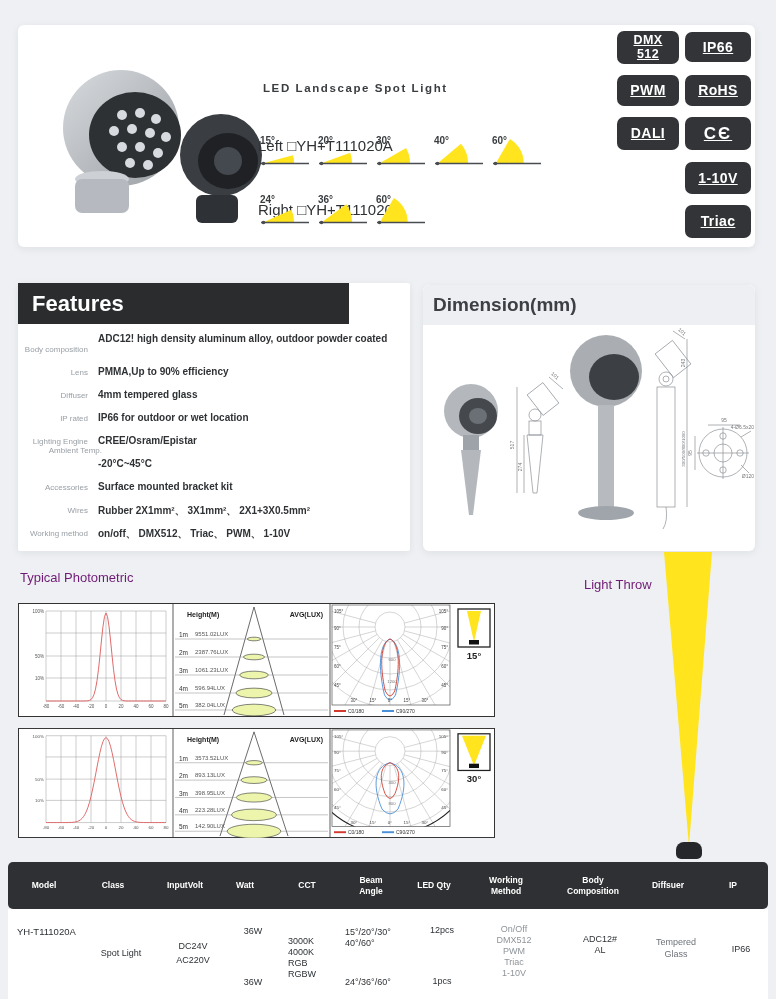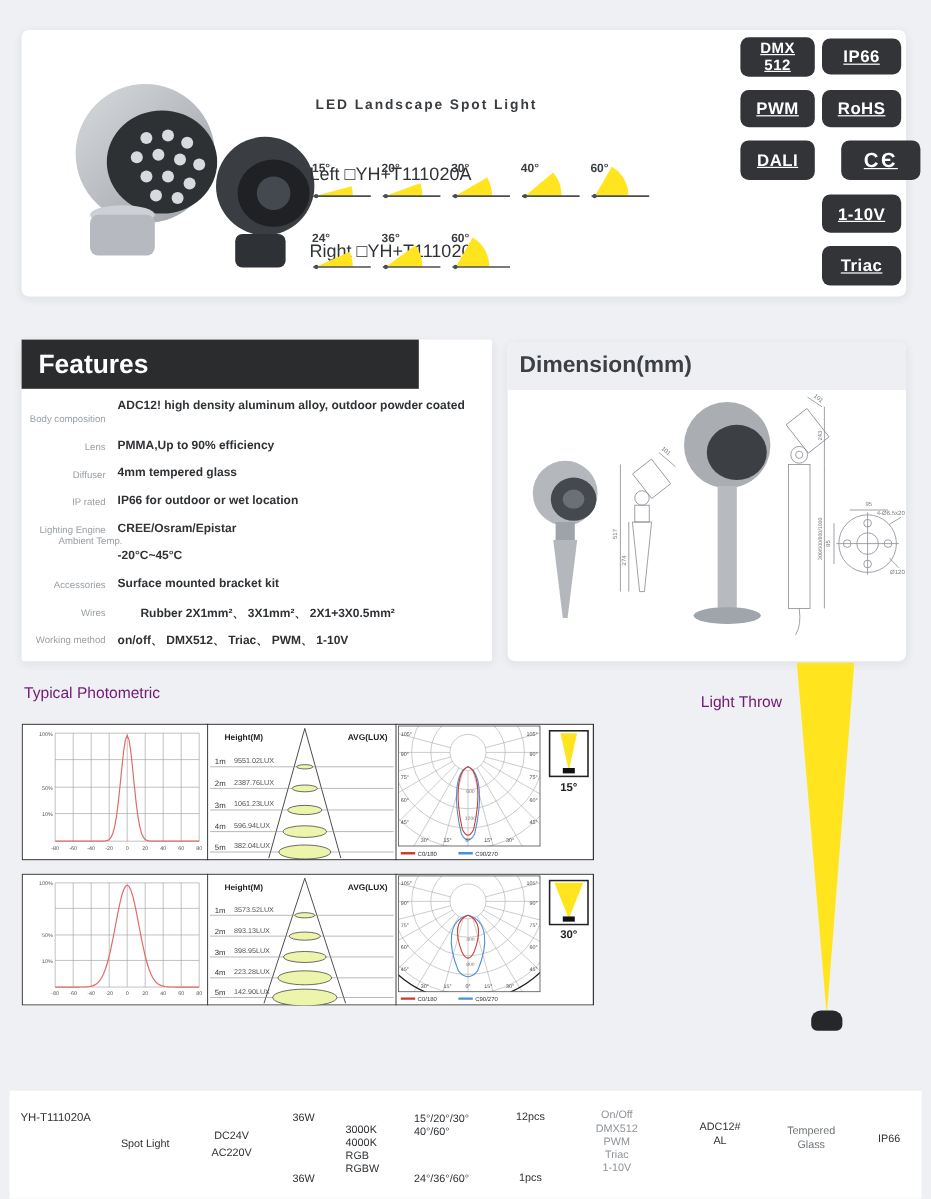--- a/index.html
+++ b/index.html
@@ -15,21 +15,21 @@
   .model-label.left{top:112px;} .model-label.right{top:176px;}
   .beam-row{position:absolute;left:242px;height:34px;}
   .beam-row.r1{top:112px;width:340px;} .beam-row.r2{top:171px;width:220px;}
   .beam-icon{position:absolute;width:50px;height:30px;top:0;}
   .beam-icon .lbl{position:absolute;left:0;top:-2px;font-size:10px;font-weight:bold;color:#3a3d40;z-index:2;}
   .beam-icon svg{position:absolute;left:0;top:0;overflow:visible;}
   .badge{position:absolute;background:#323437;color:#fff;font-weight:bold;border-radius:7px;
         display:flex;align-items:center;justify-content:center;text-align:center;
         white-space:pre-line;font-size:14px;line-height:1.05;letter-spacing:.4px;text-decoration:underline;}
   .badge.two{font-size:12.5px;}
-  .badge.ce{font-size:17px;letter-spacing:2px;margin-left:16px;}
+  .badge.ce{font-size:17px;letter-spacing:2px;}
   
   .features-card{left:18px;top:283px;width:392px;height:268px;border-radius:2px;}
   .features-header{position:absolute;left:0;top:0;width:331px;height:41px;background:#2b2c2e;
         color:#fff;font-size:22px;font-weight:bold;line-height:41px;padding-left:14px;box-sizing:border-box;}
   .feat-label{position:absolute;left:0;width:70px;text-align:right;font-size:8px;color:#9aa0a6;}
   .feat-value{position:absolute;left:80px;font-size:10px;font-weight:600;color:#2f3235;white-space:nowrap;}
   
   .dimension-card{left:423px;top:285px;width:332px;height:266px;overflow:hidden;}
   .dim-header{position:absolute;left:0;top:0;width:100%;height:40px;background:#edeff2;
         border-radius:6px 6px 0 0;font-size:19px;font-weight:bold;color:#3c3f44;
@@ -191,21 +191,21 @@
         <div class="feat-value" style="top:106px;">4mm tempered glass</div>
         <div class="feat-label" style="top:131px;">IP rated</div>
         <div class="feat-value" style="top:129px;">IP66 for outdoor or wet location</div>
         <div class="feat-label" style="top:154px;">Lighting Engine</div>
         <div class="feat-value" style="top:152px;">CREE/Osram/Epistar</div>
         <div class="feat-label" style="top:163px;margin-left:14px;">Ambient Temp.</div>
         <div class="feat-value" style="top:175px;">-20°C~45°C</div>
         <div class="feat-label" style="top:200px;">Accessories</div>
         <div class="feat-value" style="top:198px;">Surface mounted bracket kit</div>
         <div class="feat-label" style="top:223px;">Wires</div>
-        <div class="feat-value" style="top:221px;margin-left:19px;">Rubber 2X1mm²、 3X1mm²、 2X1+3X0.5mm²</div>
+        <div class="feat-value" style="top:221px;">Rubber 2X1mm²、 3X1mm²、 2X1+3X0.5mm²</div>
         <div class="feat-label" style="top:246px;">Working method</div>
         <div class="feat-value" style="top:244px;">on/off、 DMX512、 Triac、 PWM、 1-10V</div>
       </div>
   </section>
 
   <section class="card dimension-card">
     <div class="dim-header">Dimension(mm)</div>
     <svg class="dim-svg" width="332" height="226" viewBox="0 0 332 226">
 
       <g>
@@ -490,20 +490,36 @@
       <line x1="316" y1="108" x2="328" y2="108" stroke="#d23a2e" stroke-width="2"></line>
       <text x="330" y="110" fill="#333" font-size="5px">C0/180</text>
       <line x1="364" y1="108" x2="376" y2="108" stroke="#4a90d9" stroke-width="2"></line>
       <text x="378" y="110" fill="#333" font-size="5px">C90/270</text>
       <rect x="440" y="6" width="32" height="38" fill="#fff" stroke="#222" stroke-width="1.3"></rect>
       <polygon points="444,8 468,8 456,39" fill="#ffe41e"></polygon>
       <rect x="451" y="37" width="10" height="4.5" fill="#111"></rect>
       <text x="456" y="56" text-anchor="middle" fill="#222" font-size="9.5px" font-weight="bold">30°</text>
     </svg>
 
+  <div class="table-header" id="thead">
+      <div class="th-cell" style="left:6px;width:60px;">Model</div>
+      <div class="th-cell" style="left:75px;width:60px;">Class</div>
+      <div class="th-cell" style="left:142px;width:70px;">InputVolt</div>
+      <div class="th-cell" style="left:212px;width:50px;">Watt</div>
+      <div class="th-cell" style="left:274px;width:50px;">CCT</div>
+      <div class="th-cell" style="left:337px;width:52px;">Beam
+Angle</div>
+      <div class="th-cell" style="left:396px;width:60px;">LED Qty</div>
+      <div class="th-cell" style="left:467px;width:62px;">Working
+Method</div>
+      <div class="th-cell" style="left:545px;width:80px;">Body
+Composition</div>
+      <div class="th-cell" style="left:625px;width:70px;">Diffsuer</div>
+      <div class="th-cell" style="left:705px;width:40px;">IP</div>
+    </div>
   <div class="table-body" id="tbody">
       <div class="td-cell model" style="left:9px;top:17px;">YH-T111020A</div>
       <div class="td-cell model" style="left:9px;top:67px;margin-top:44px;">YH-T111020B</div>
       <div class="td-cell center" style="left:68px;width:90px;top:39px;">Spot Light</div>
       <div class="td-cell center" style="left:140px;width:90px;top:32px;">DC24V</div>
       <div class="td-cell center" style="left:140px;width:90px;top:46px;">AC220V</div>
       <div class="td-cell center" style="left:200px;width:90px;top:17px;">36W</div>
       <div class="td-cell center" style="left:200px;width:90px;top:68px;">36W</div>
       <div class="td-cell" style="left:280px;top:27px;">3000K</div>
       <div class="td-cell" style="left:280px;top:38px;">4000K</div>

